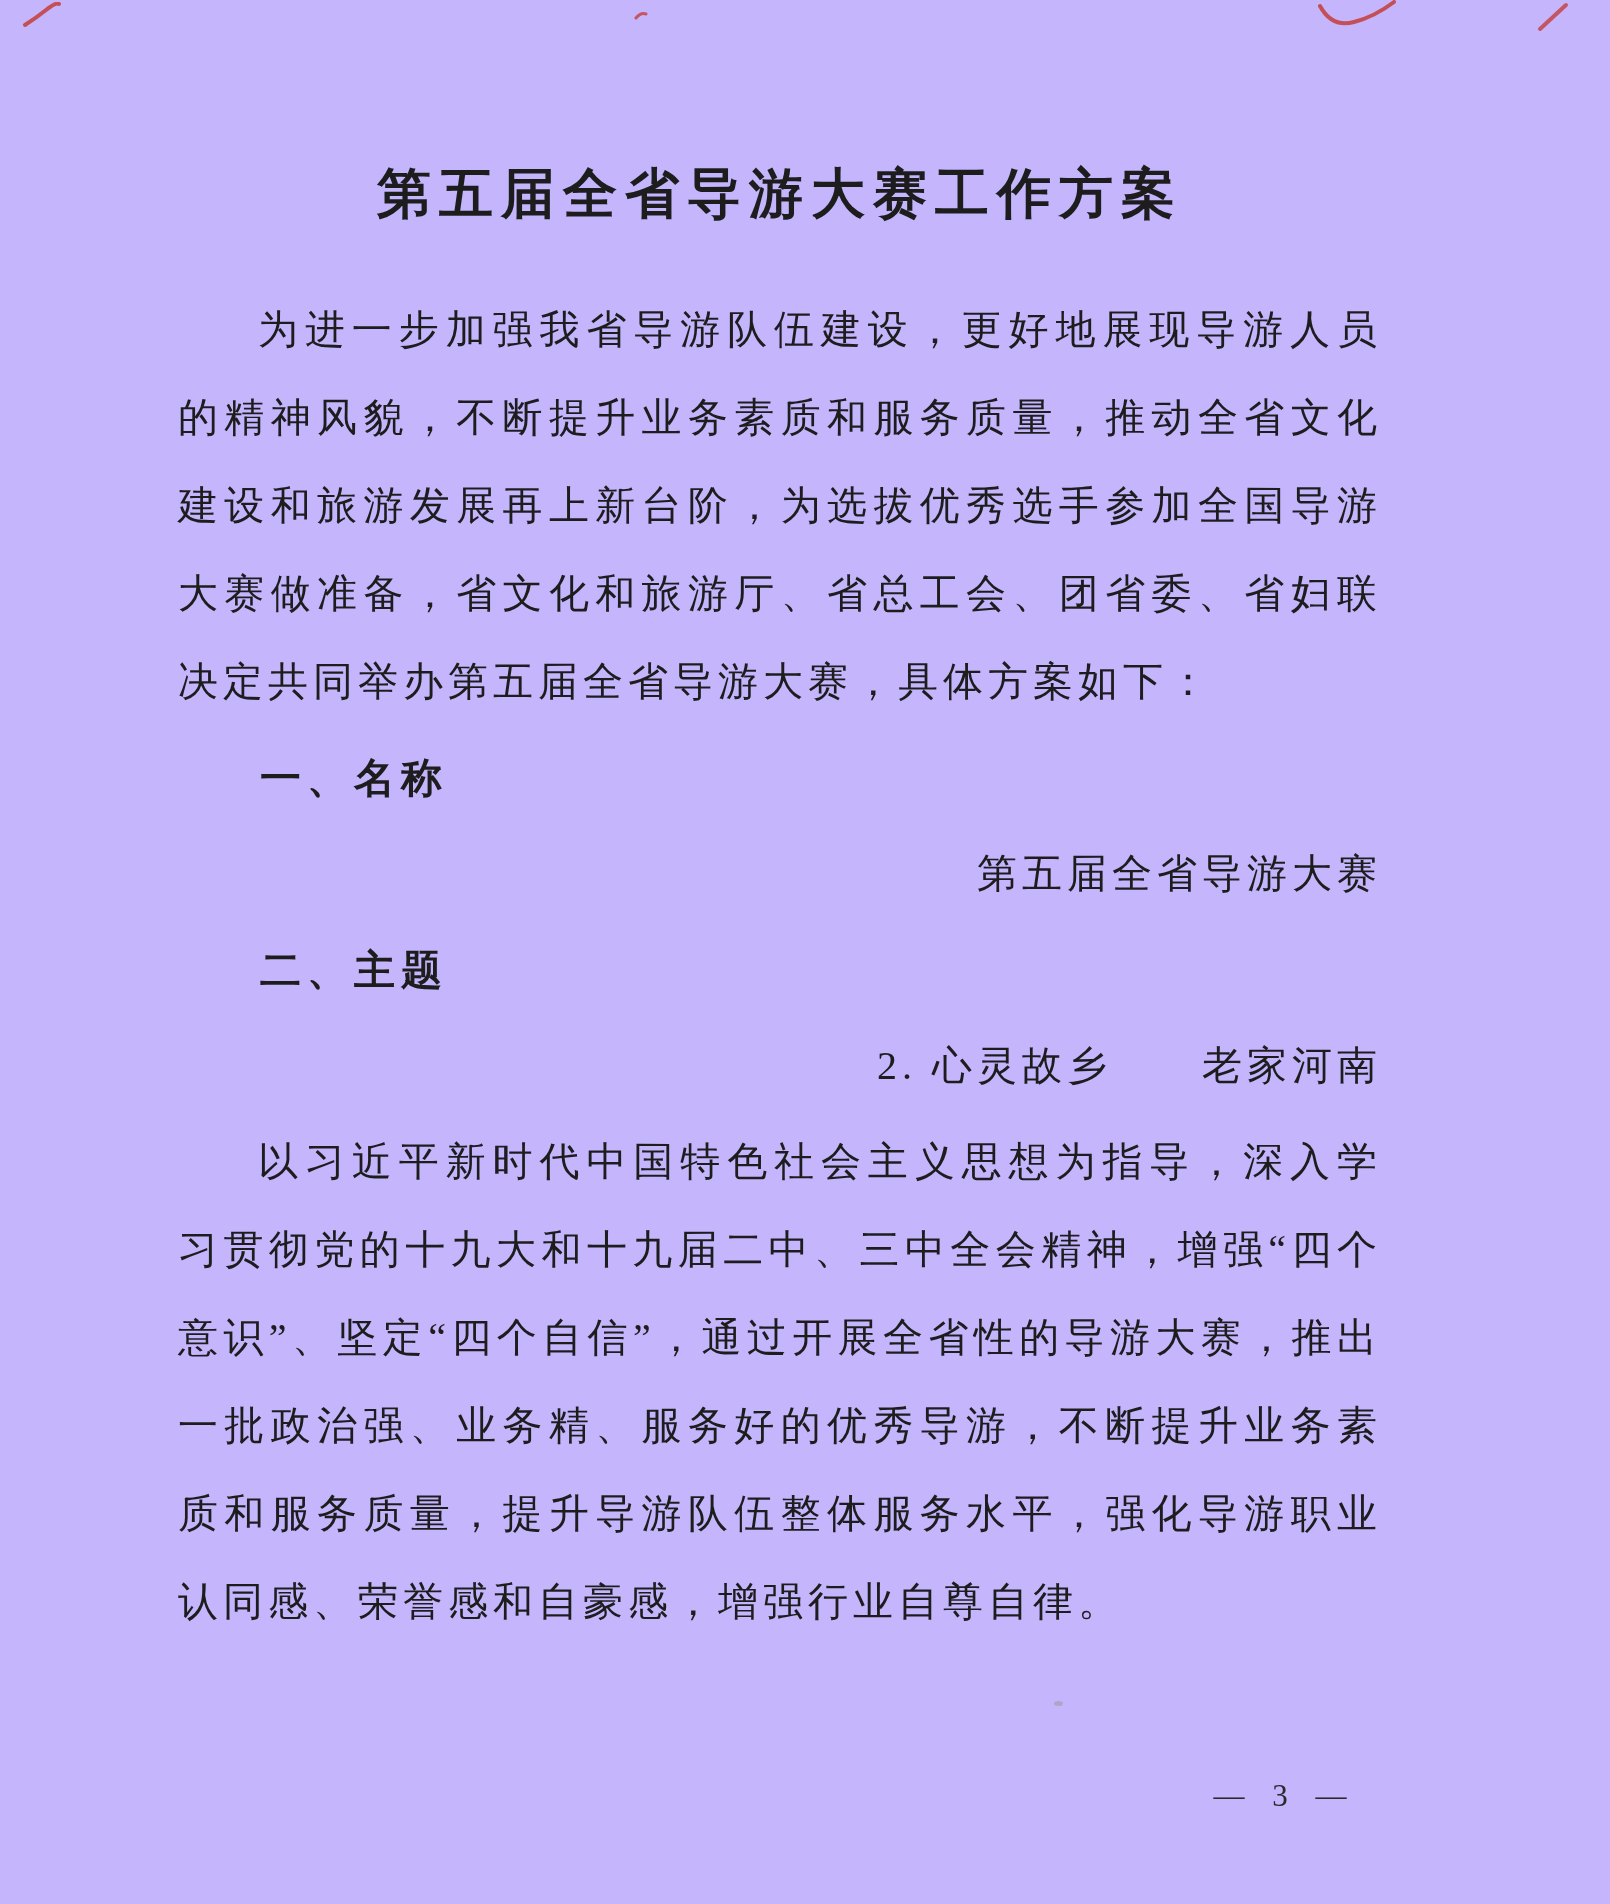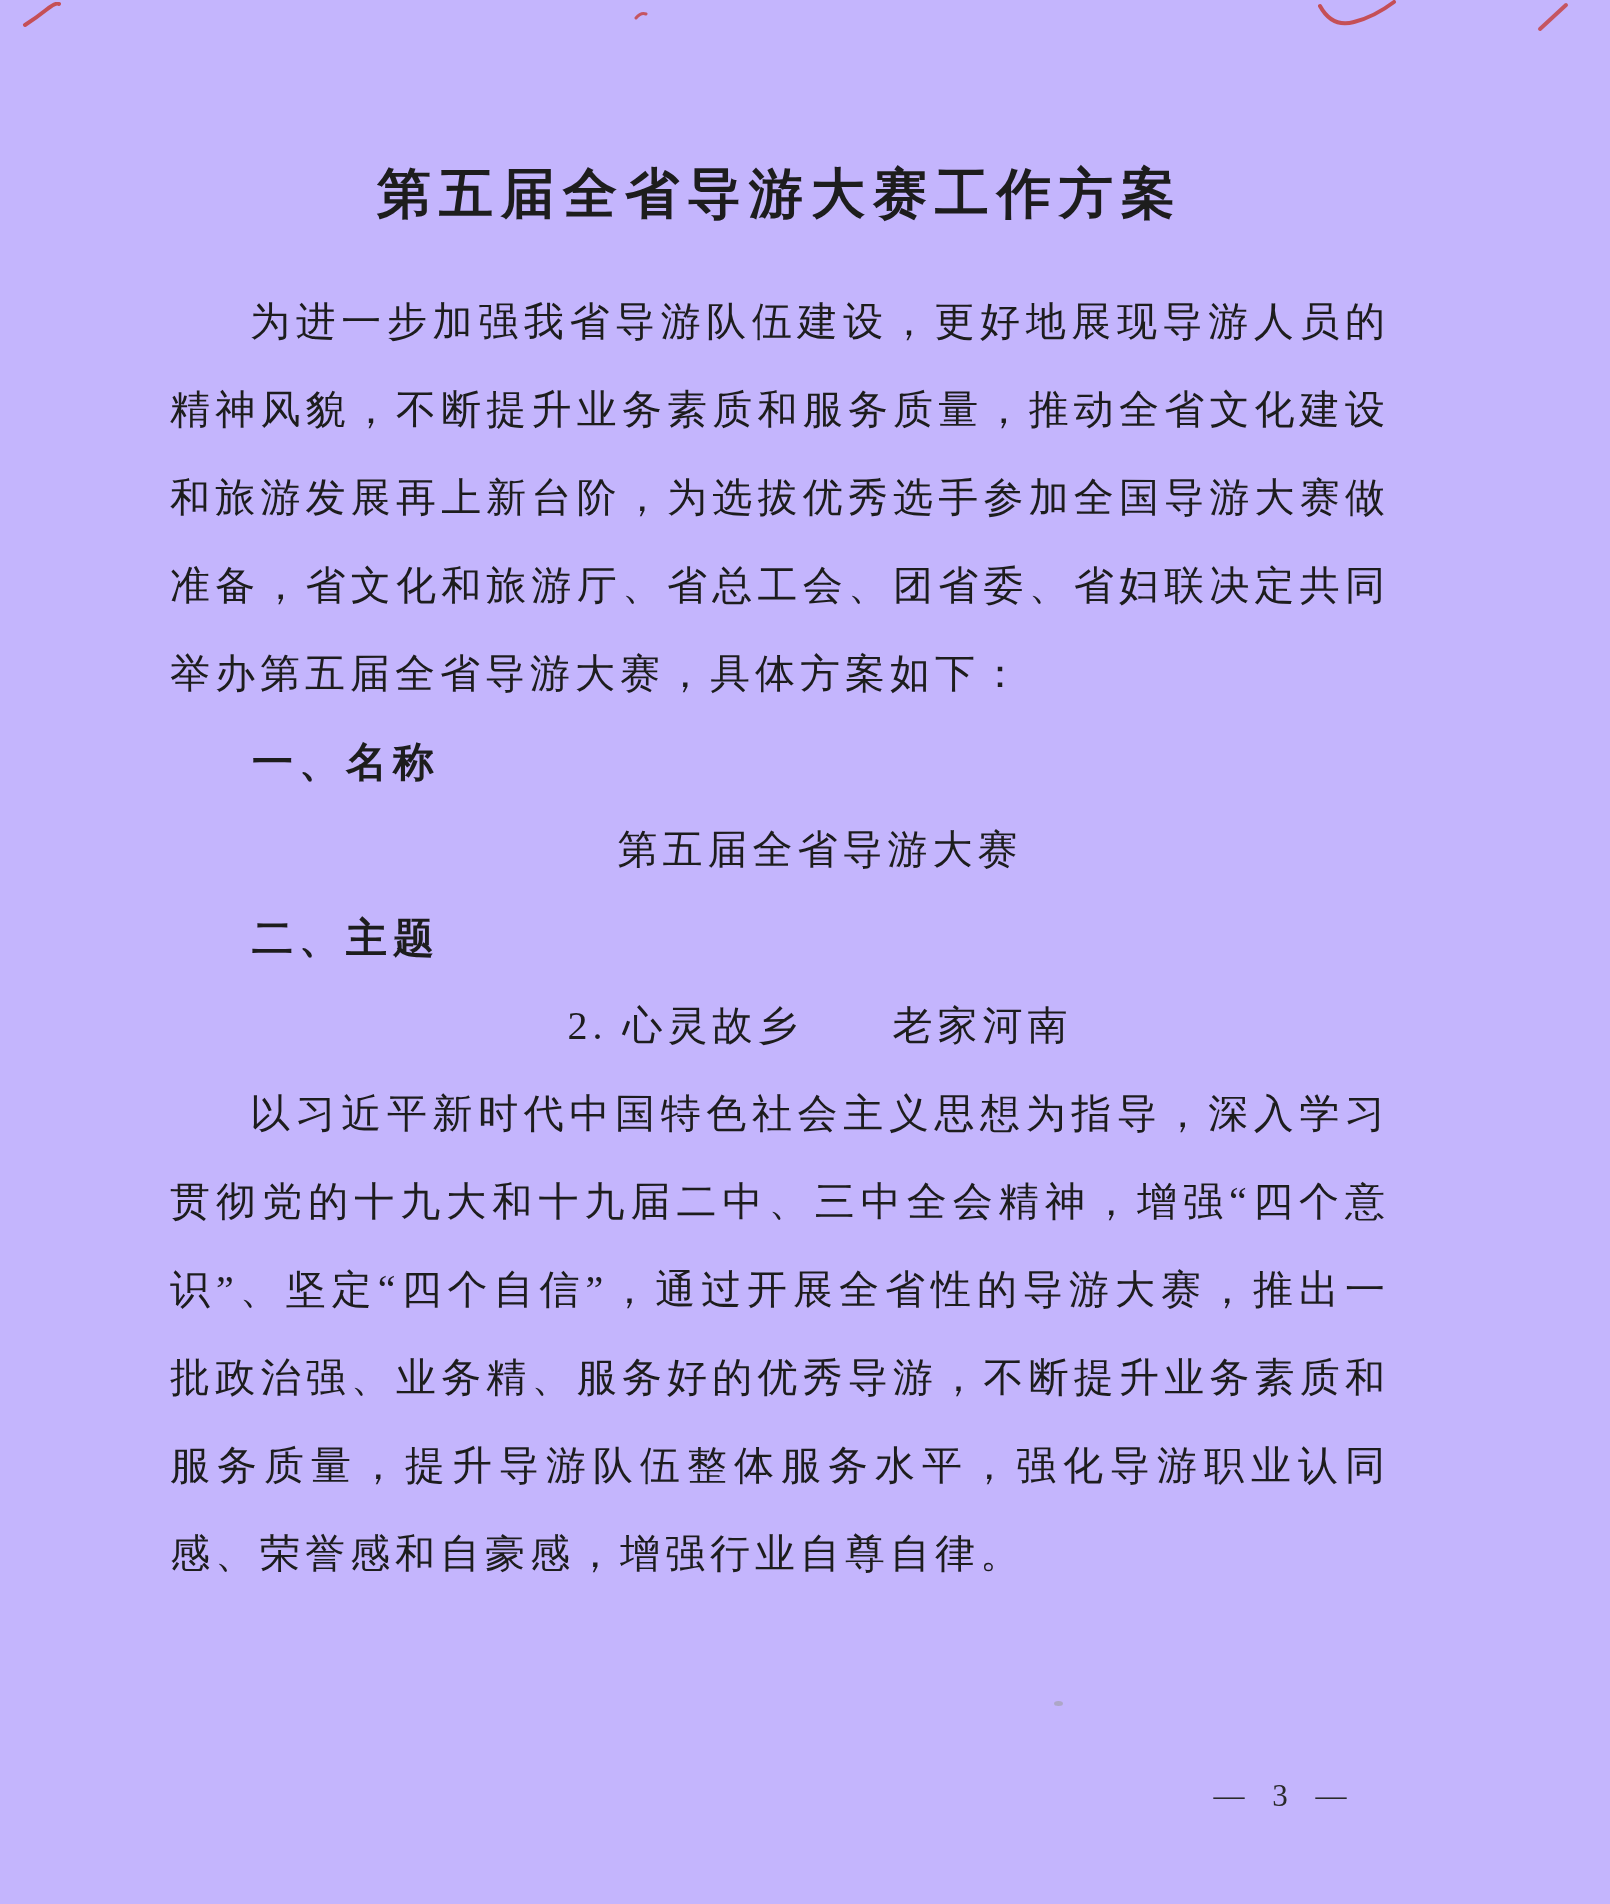--- a/index.html
+++ b/index.html
@@ -27,22 +27,22 @@
   .content {
     position: absolute;
     top: 278px;
     left: 170px;
     width: 1220px;
     font-size: 40px;
     line-height: 88px;
     letter-spacing: 5px;
     text-align: justify;
   }
-  .content p { margin: 0; text-indent: 2em; }
-  .content p.item { text-align: center; }
+  .content p { margin: 8px; text-indent: 2em; }
+  .content p.item { text-align: right; }
   .heading {
     margin: 0;
     text-indent: 2em;
     font-family: "Liberation Sans", "DejaVu Sans", sans-serif;
     font-weight: bold;
     font-size: 41px;
     letter-spacing: 6px;
     text-align: left;
   }
   .page-number {

